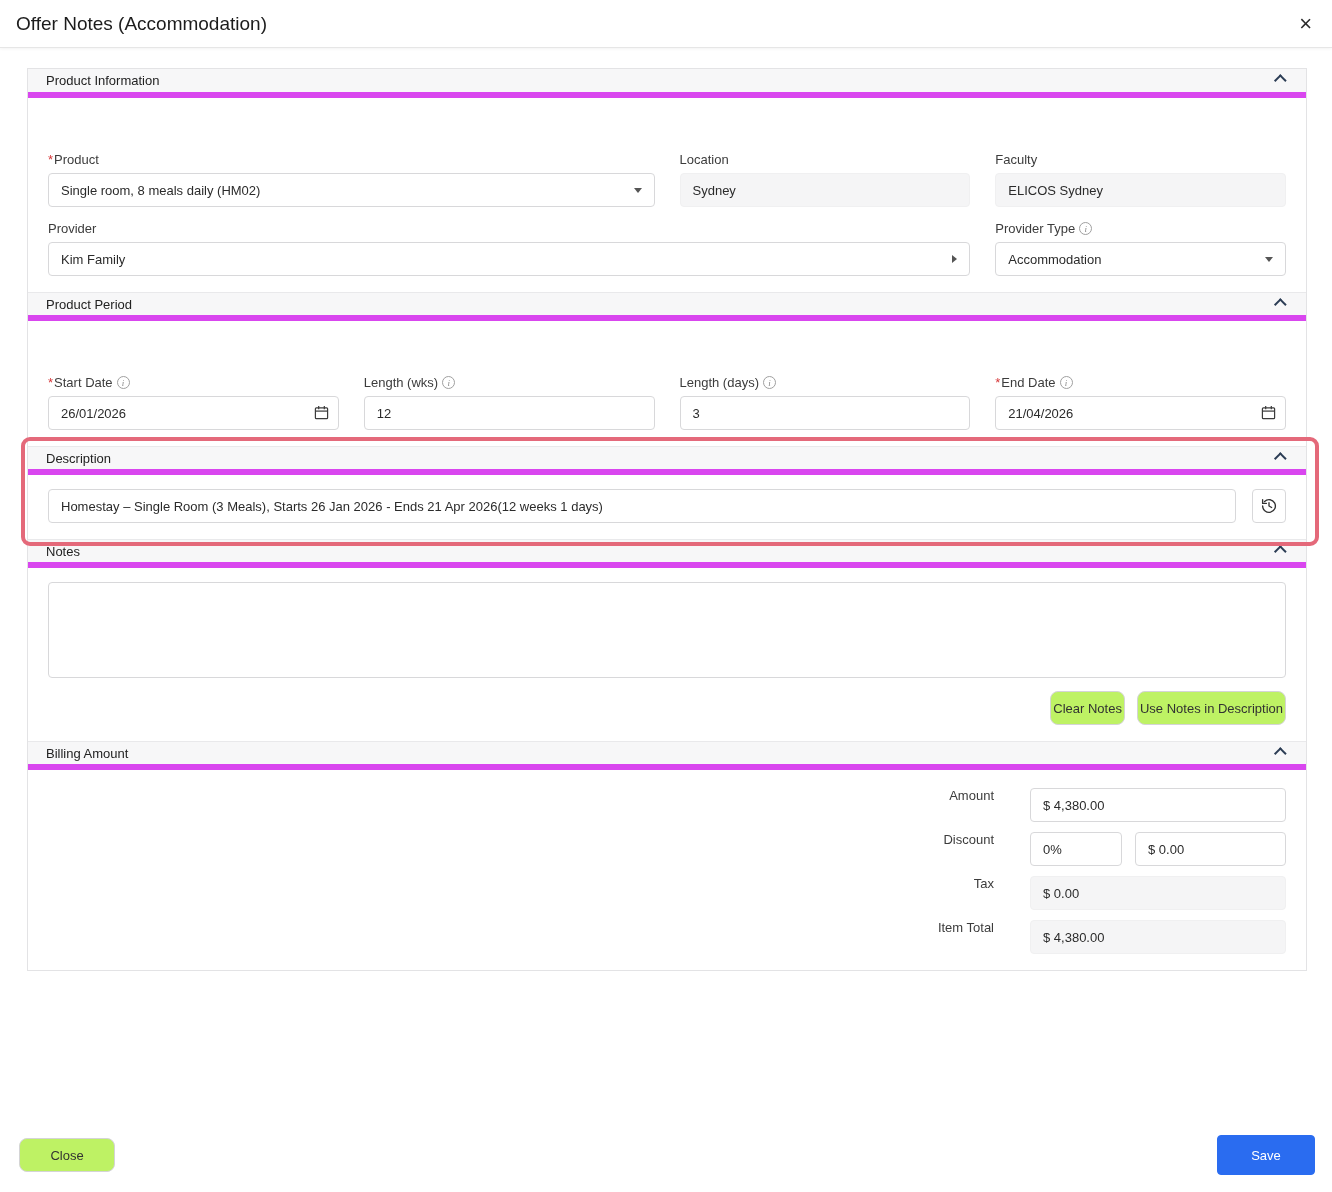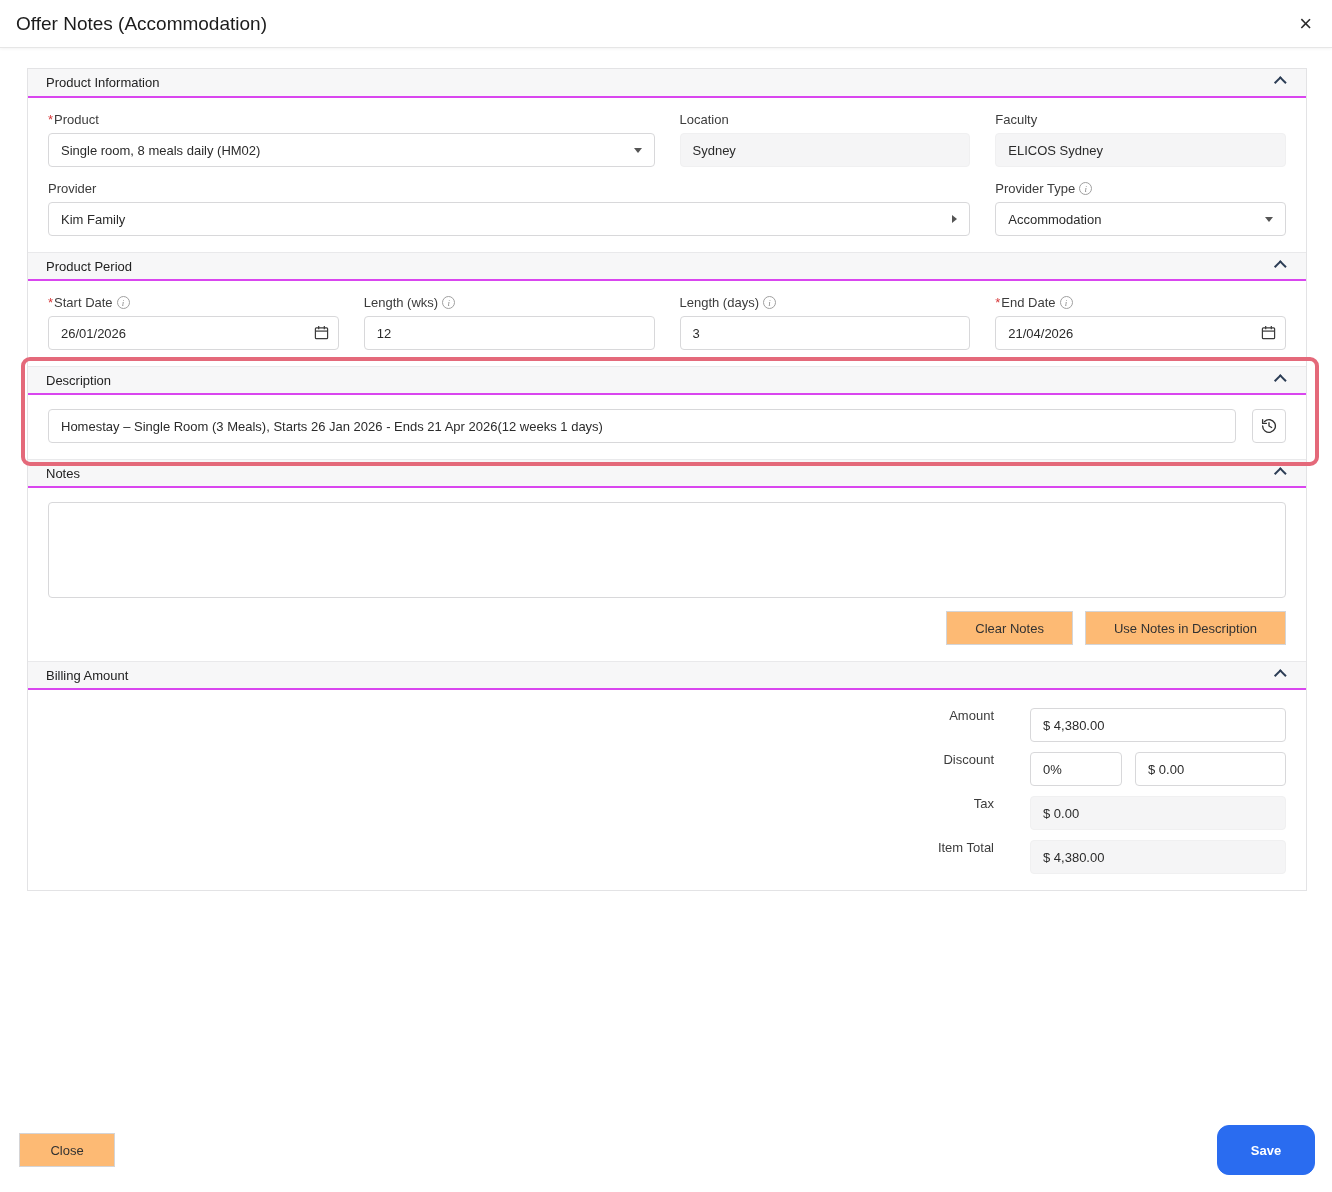--- a/index.html
+++ b/index.html
@@ -26,39 +26,39 @@
     box-shadow: 0 1px 3px rgba(0,0,0,.05);
   }
   .modal-title { font-size: 19px; font-weight: 400; color: #1c1c1c; }
   .close-x { font-size: 22px; line-height: 1; color: #2b2b2b; cursor: pointer; font-weight: 300; }
 
   
   .panel { margin: 20px 25px 0 27px; border: 1px solid #e3e3e5; background: #fff; }
   .sec-header {
     height: 29px;
     background: #f7f7f8;
-    border-bottom: 2px solid #d946ef;
+    border-bottom: 6px solid #d946ef;
     display: flex;
     align-items: center;
     justify-content: space-between;
     padding: 0 24px 0 18px;
     cursor: pointer;
   }
   .sec:not(:first-child) .sec-header { border-top: 1px solid #e9e9eb; }
   .sec-title { font-size: 13px; color: #222; }
   .chev {
     width: 9px; height: 9px;
     border-top: 2px solid #2c3d55;
     border-right: 2px solid #2c3d55;
     transform: rotate(-45deg) translate(2px,2px);
   }
   .sec-body { padding: 14px 20px 16px; background: #fff; }
 
   
-  .grid { display: grid; grid-template-columns: repeat(4, 1fr); column-gap: 25px; row-gap: 14px; }
+  .grid { display: grid; grid-template-columns: repeat(4, 1fr); column-gap: 25px; row-gap: 14px; margin-top: 40px; }
   .col2 { grid-column: span 2; }
   .col3 { grid-column: span 3; }
   .flabel {
     display: flex; align-items: center;
     margin-bottom: 6px;
     color: #3c3c3c; font-size: 13px;
   }
   .req::before { content: "*"; color: #d63638; margin-right: 1px; }
   .info-icon {
     width: 13px; height: 13px;
@@ -129,42 +129,42 @@
 
   
   .notes-textarea {
     width: 100%; height: 96px;
     border: 1px solid #d8d8da; border-radius: 4px;
     resize: none; padding: 8px 12px;
     font: inherit; color: #2b2b2b; outline: none;
   }
   .notes-buttons { display: flex; justify-content: flex-end; gap: 12px; margin-top: 10px; }
   .btn {
-    height: 34px; padding: 0 28px;
-    background: #fdba74; border: 1px solid #d4d4d6; border-radius: 0;
+    height: 34px; padding: 0 2px;
+    background: #bef264; border: 1px solid #d4d4d6; border-radius: 8px;
     font-size: 13px; color: #323232; cursor: pointer; font-family: inherit;
   }
 
   
   .billing-body { padding: 18px 20px 16px; }
   .billing-row { display: flex; justify-content: flex-end; align-items: flex-start; gap: 36px; margin-bottom: 10px; }
   .billing-row:last-child { margin-bottom: 0; }
   .billing-label { color: #3c3c3c; }
   .billing-control { width: 256px; flex: 0 0 256px; }
   .discount-wrap { width: 256px; flex: 0 0 256px; display: flex; gap: 13px; }
   .discount-pct { width: 92px; flex: 0 0 92px; }
   .discount-amt { flex: 1; }
 
   
   .footer { margin-top: auto; display: flex; justify-content: space-between; align-items: center; padding: 0 17px 17px 19px; }
   .btn-close { width: 96px; }
   .btn-save {
-    width: 98px; height: 50px;
+    width: 98px; height: 40px;
     background: var(--accent, #2a6cf0); border: 1px solid var(--accent, #2a6cf0);
-    color: #fff; border-radius: 12px; font-size: 13px; cursor: pointer; font-family: inherit; font-weight: bold;
+    color: #fff; border-radius: 4px; font-size: 13px; cursor: pointer; font-family: inherit;
   }
 </style>
 </head>
 <body>
 
 <div class="modal-header">
   <div class="modal-title">Offer Notes (Accommodation)</div>
   <span class="close-x">×</span>
 </div>
 

